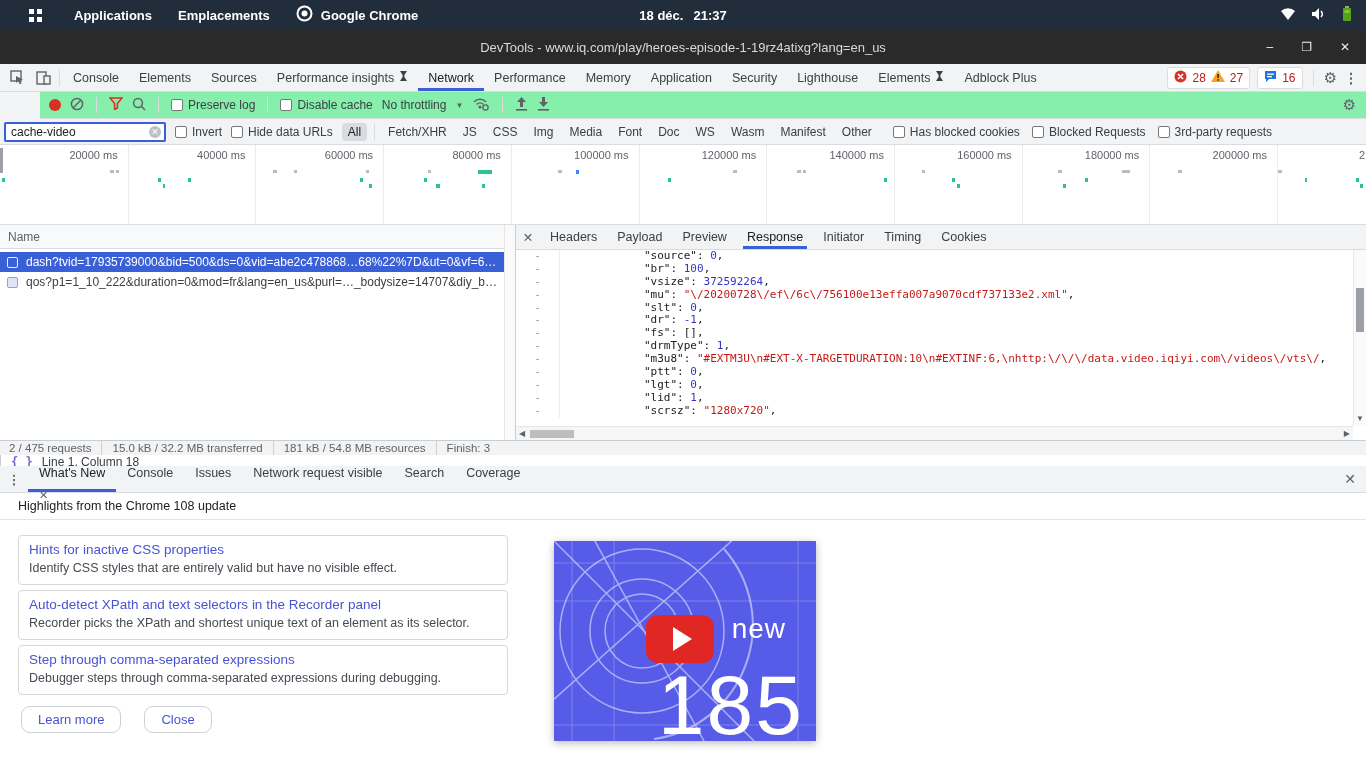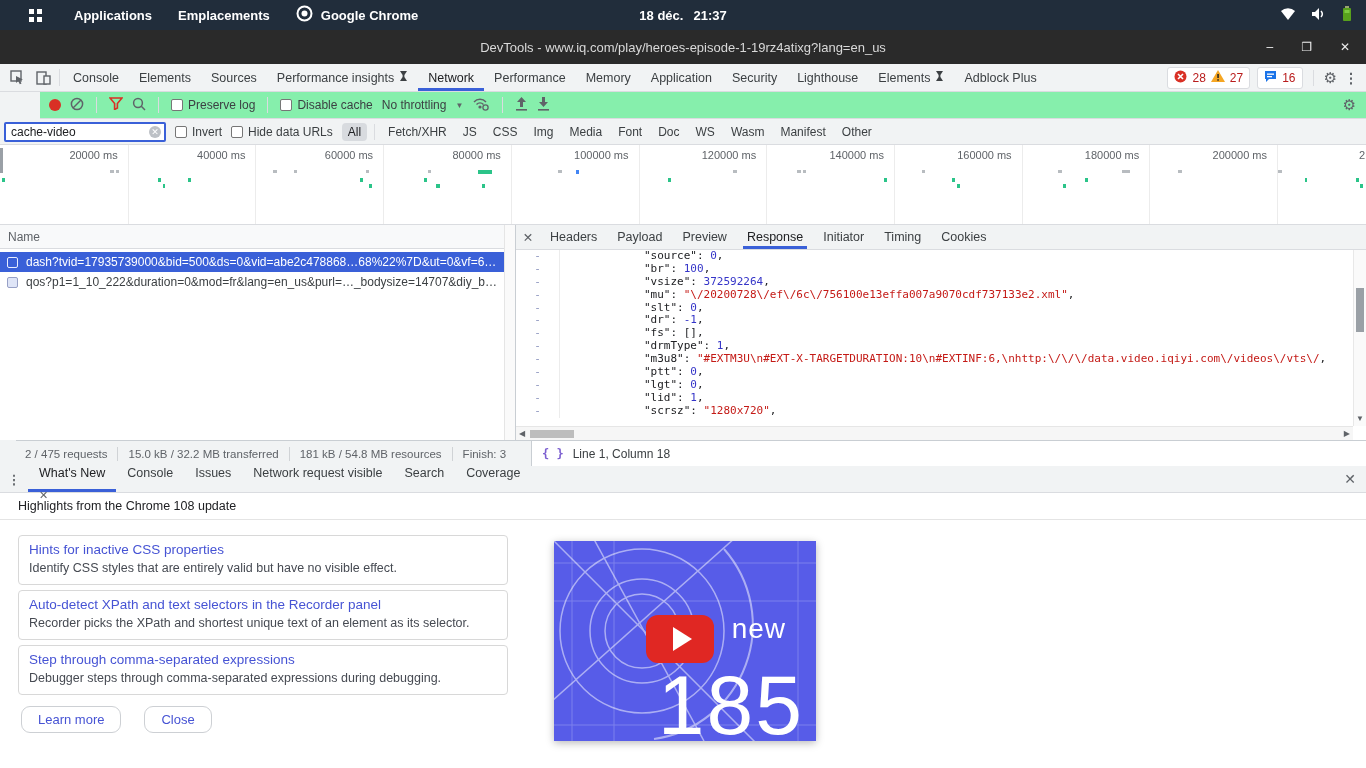--- a/index.html
+++ b/index.html
@@ -101,22 +101,22 @@
   .tok-str{color:#c41a16;}
   .vscroll{position:absolute;right:0;top:25px;bottom:14px;width:13px;background:#fafafa;border-left:1px solid #e8e8e8;}
   .vthumb{position:absolute;left:2px;right:2px;top:38px;height:44px;background:#9aa0a6;}
   .scroll-arrow{color:#5f6368;font-size:8px;line-height:1;}
   .vscroll .scroll-arrow{position:absolute;bottom:3px;left:0;right:0;text-align:center;}
   .hscroll{position:absolute;left:0;right:13px;bottom:0;height:14px;background:#f6f6f6;border-top:1px solid #e6e6e6;
            display:flex;align-items:center;justify-content:space-between;padding:0 3px;}
   .hthumb{position:absolute;left:14px;width:44px;top:3px;height:8px;background:#bdbdbd;}
 
   
-  .status-bar{position:absolute;top:376px;left:16px;right:0;height:26px;border-top:1px solid #c9ced3;
-              display:flex;font-size:11.5px;color:#5f6368;}
+  .status-bar{position:absolute;top:376px;left:0;right:0;height:26px;border-top:1px solid #c9ced3;
+              display:flex;font-size:11.5px;color:#5f6368;flex-direction:column;}
   .status-left{width:515px;flex:none;background:#f1f3f4;display:flex;align-items:center;
                padding-left:9px;overflow:hidden;white-space:nowrap;}
   .sep{width:1px;height:14px;background:#d0d3d6;margin:0 10px;flex:none;}
   .status-right{flex:1;background:#fff;border-left:1px solid #c9ced3;display:flex;align-items:center;
                 gap:9px;padding-left:10px;font-size:12px;color:#3c4043;}
   .braces{color:#7c5fd0;font-weight:bold;font-family:"DejaVu Sans Mono",monospace;font-size:12px;}
 
   
   .drawer{position:absolute;top:466px;left:0;right:0;bottom:0;background:#fff;}
   .drawer-tabbar{height:27px;background:#f1f3f4;border-bottom:1px solid #dadce0;display:flex;
@@ -386,20 +386,34 @@
         <span class="type-pill">JS</span>
         <span class="type-pill">CSS</span>
         <span class="type-pill">Img</span>
         <span class="type-pill">Media</span>
         <span class="type-pill">Font</span>
         <span class="type-pill">Doc</span>
         <span class="type-pill">WS</span>
         <span class="type-pill">Wasm</span>
         <span class="type-pill">Manifest</span>
         <span class="type-pill">Other</span>
+      </div>
+    <div id="filter-more">
+        <label class="cb-item">
+          <span class="cb"></span>
+          <span>Has blocked cookies</span>
+        </label>
+        <label class="cb-item">
+          <span class="cb"></span>
+          <span>Blocked Requests</span>
+        </label>
+        <label class="cb-item">
+          <span class="cb"></span>
+          <span>3rd-party requests</span>
+        </label>
       </div>
   </div>
 
   <div class="timeline" id="timeline">
     <div class="overview-handle"></div>
     <span class="tl-edge">2</span>
   <div class="grid-line" style="left: 127.7px;"></div>
       <div class="tl-label" style="left: 27.7px;">20000 ms</div>
       <div class="grid-line" style="left: 255.4px;"></div>
       <div class="tl-label" style="left: 155.4px;">40000 ms</div>

